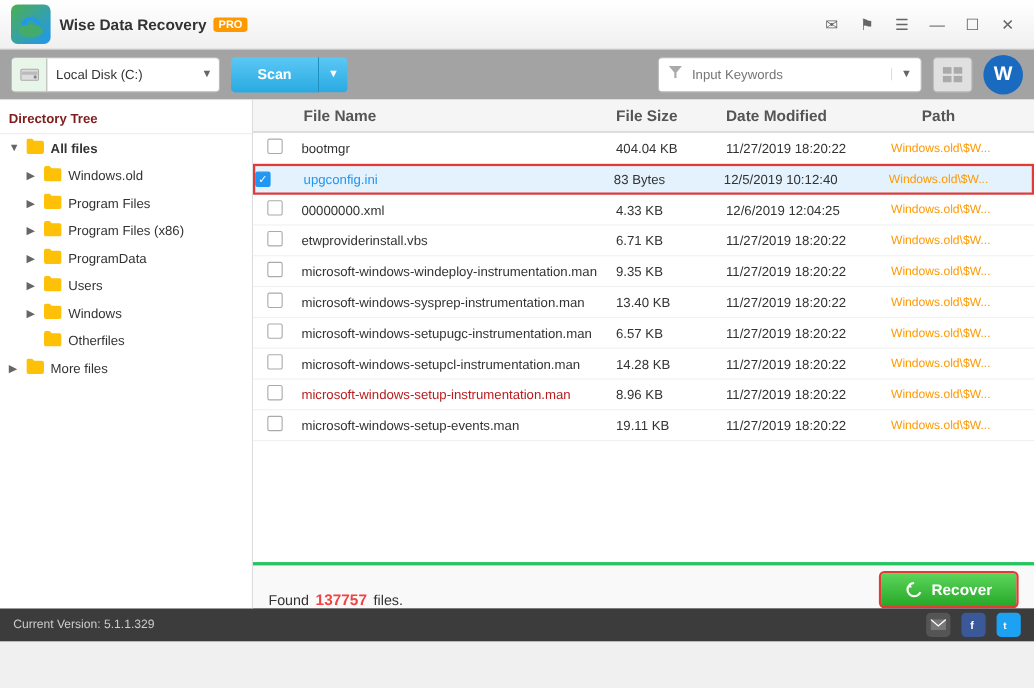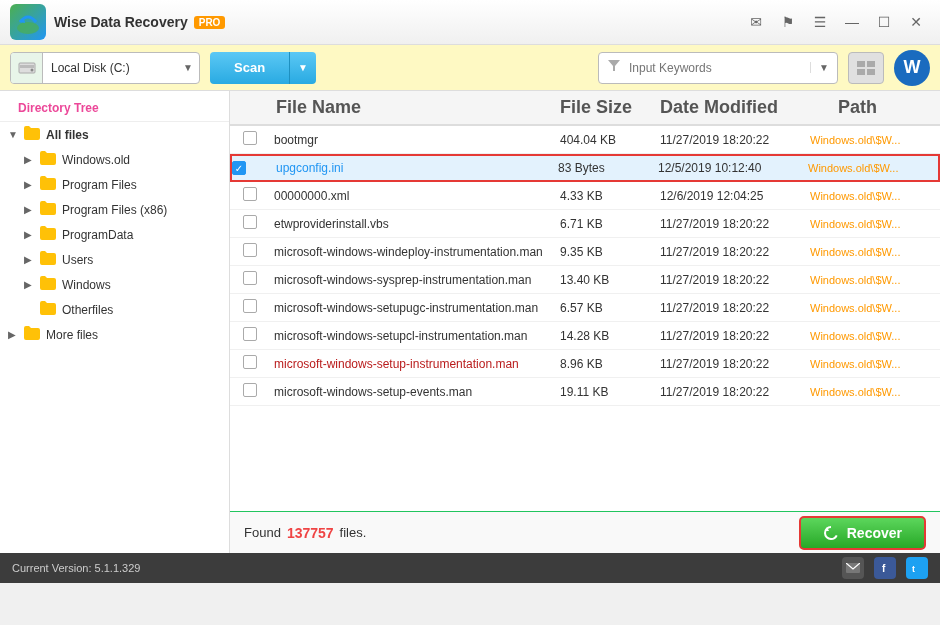--- a/index.html
+++ b/index.html
@@ -26,21 +26,21 @@
       background: #f90; color: white; font-size: 10px; font-weight: bold;
       padding: 1px 5px; border-radius: 3px; margin-left: 6px;
     }
     .title-bar-controls {
       margin-left: auto; display: flex; gap: 4px; align-items: center;
     }
     .title-bar-icon { width: 28px; height: 28px; display: flex; align-items: center; justify-content: center; cursor: pointer; color: #666; font-size: 14px; border-radius: 3px; }
 
     
     .toolbar {
-      background: #fef9c3;
+      background: #a3a3a3;
       height: 46px;
       display: flex;
       align-items: center;
       padding: 0 10px;
       gap: 10px;
       border-bottom: 1px solid #ddd;
     }
     .disk-dropdown {
       display: flex; align-items: center;
       border: 1px solid #bbb; border-radius: 4px;
@@ -86,34 +86,34 @@
     }
 
     
     .main-area { display: flex; height: calc(625px - 45px - 46px - 30px - 42px); }
 
     
     .sidebar {
       width: 230px; background: #ffffff; border-right: 1px solid #ddd;
       overflow-y: auto; padding: 4px 0;
     }
-    .sidebar-header { padding: 6px 18px; font-weight: 600; font-size: 12px; color: #ec4899; border-bottom: 1px solid #eee; }
+    .sidebar-header { padding: 6px 8px; font-weight: 600; font-size: 12px; color: #7f1d1d; border-bottom: 1px solid #eee; }
     .tree-item { display: flex; align-items: center; padding: 4px 0 4px 8px; cursor: pointer; }
     .tree-arrow { width: 16px; color: #666; font-size: 10px; }
     .tree-folder-icon { margin-right: 6px; }
     .tree-label { font-size: 12px; color: #333; }
     .tree-item.bold .tree-label { font-weight: 600; }
     .tree-child { padding-left: 24px; }
 
     
     .file-area { flex: 1; display: flex; flex-direction: column; overflow: hidden; }
 
     .file-table-header {
       display: flex; background: #f5f5f5; border-bottom: 2px solid #ddd;
-      padding: 6px 0; font-weight: 600; font-size: 18px; color: #555;
+      padding: 6px 0; font-weight: 600; font-size: 14px; color: #555;
     }
     .col-check { width: 40px; text-align: center; }
     .col-name { flex: 1; padding-left: 6px; }
     .col-size { width: 100px; }
     .col-date { width: 150px; }
     .col-path { width: 130px; padding-left: 28px; }
 
     .file-list { flex: 1; overflow-y: auto; background: white; }
     .file-row {
       display: flex; align-items: center; border-bottom: 1px solid #f0f0f0;
@@ -127,22 +127,22 @@
       display: inline-block; background: white; cursor: pointer;
     }
     .check-box.checked { background: #2196f3; border-color: #2196f3; color: white; display: flex; align-items: center; justify-content: center; font-size: 10px; }
     .row-name { flex: 1; color: #333; padding-left: 4px; }
     .row-size { width: 100px; color: #333; }
     .row-date { width: 150px; color: #333; }
     .row-path { width: 130px; color: #f90; font-size: 11px; overflow: hidden; text-overflow: ellipsis; white-space: nowrap; }
 
     
     .bottom-bar {
-      height: 42px; background: #f9f9f9; border-top: 1px solid #22c55e;
-      display: flex; align-items: center; padding: 0 14px; gap: 6px;
+      height: 42px; background: #f9f9f9; border-top: 3px solid #22c55e;
+      display: flex; align-items: flex-end; padding: 0 14px; gap: 6px;
     }
     .found-text { font-size: 13px; color: #333; }
     .found-count { color: #ef4444; font-weight: bold; font-size: 14px; }
     .recover-btn {
       margin-left: auto; background: linear-gradient(to bottom, #5cd65c, #27a827);
       color: white; border: 2px solid #e53935; border-radius: 5px;
       padding: 7px 22px; font-size: 14px; font-weight: 600; cursor: pointer;
       display: flex; align-items: center; gap: 8px;
     }
 

